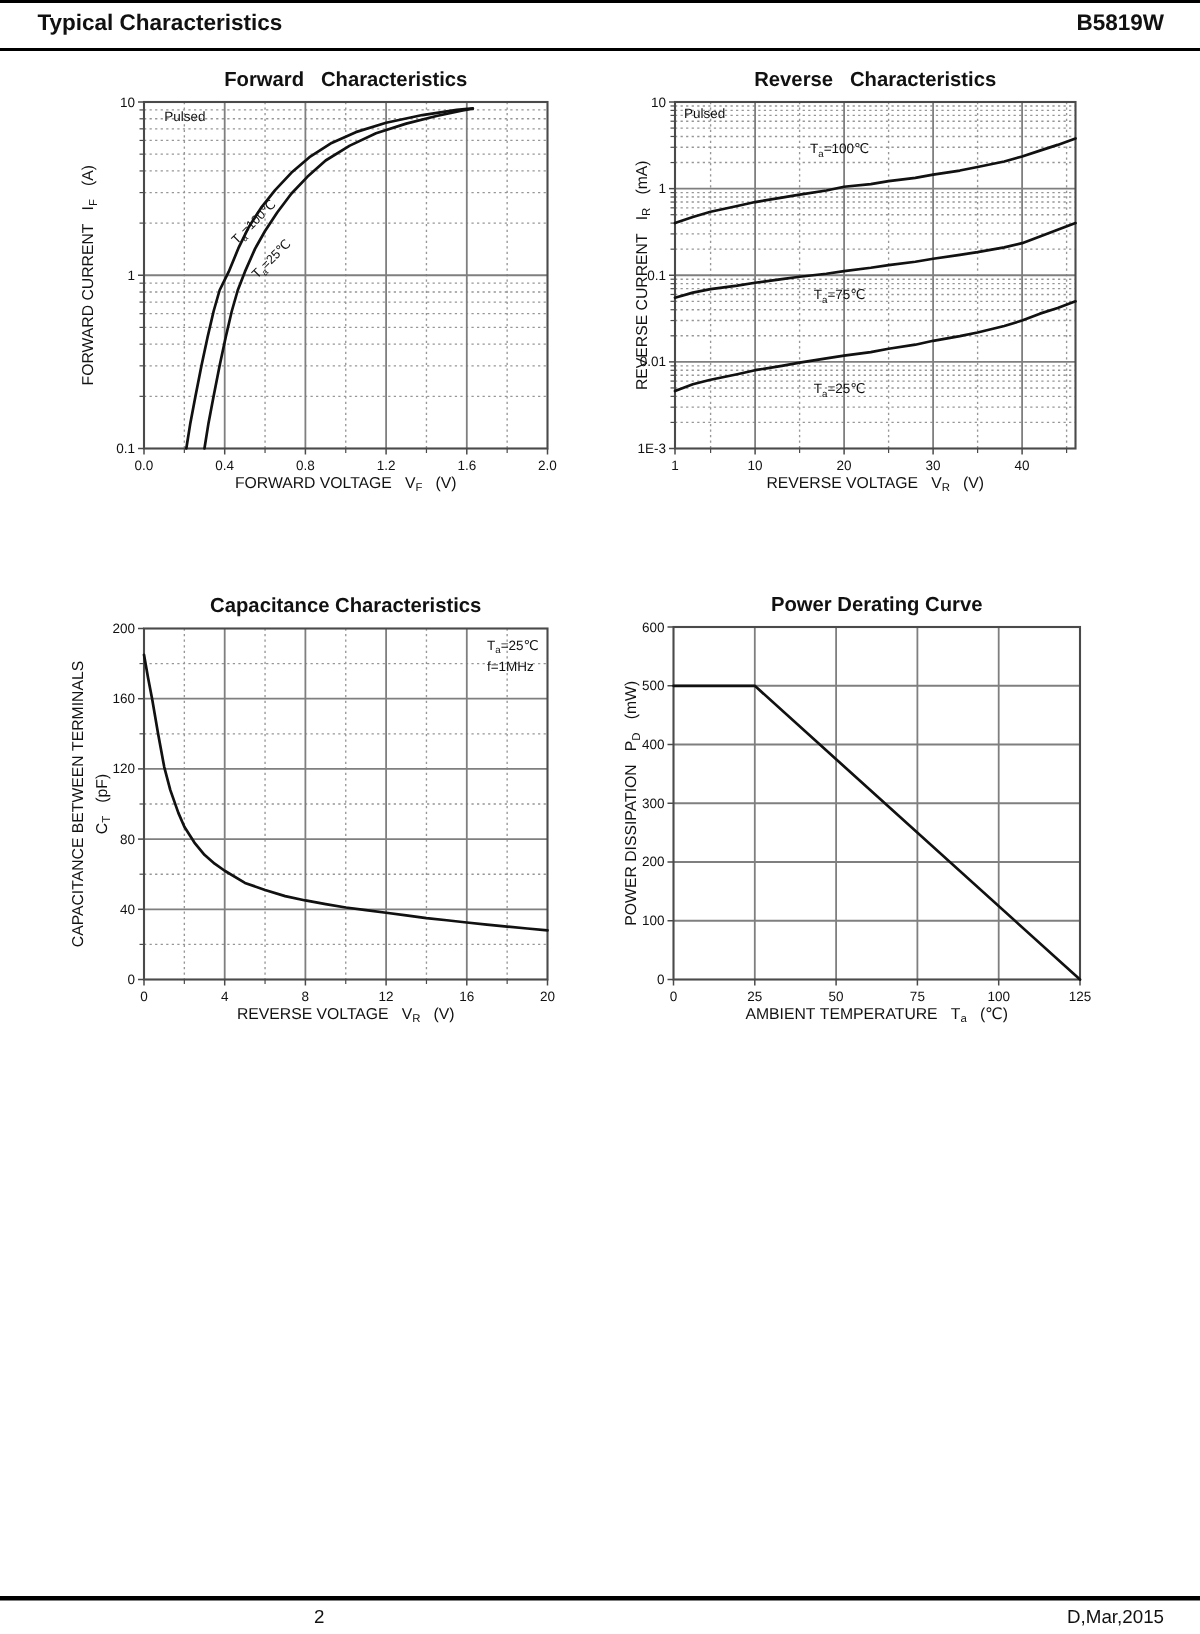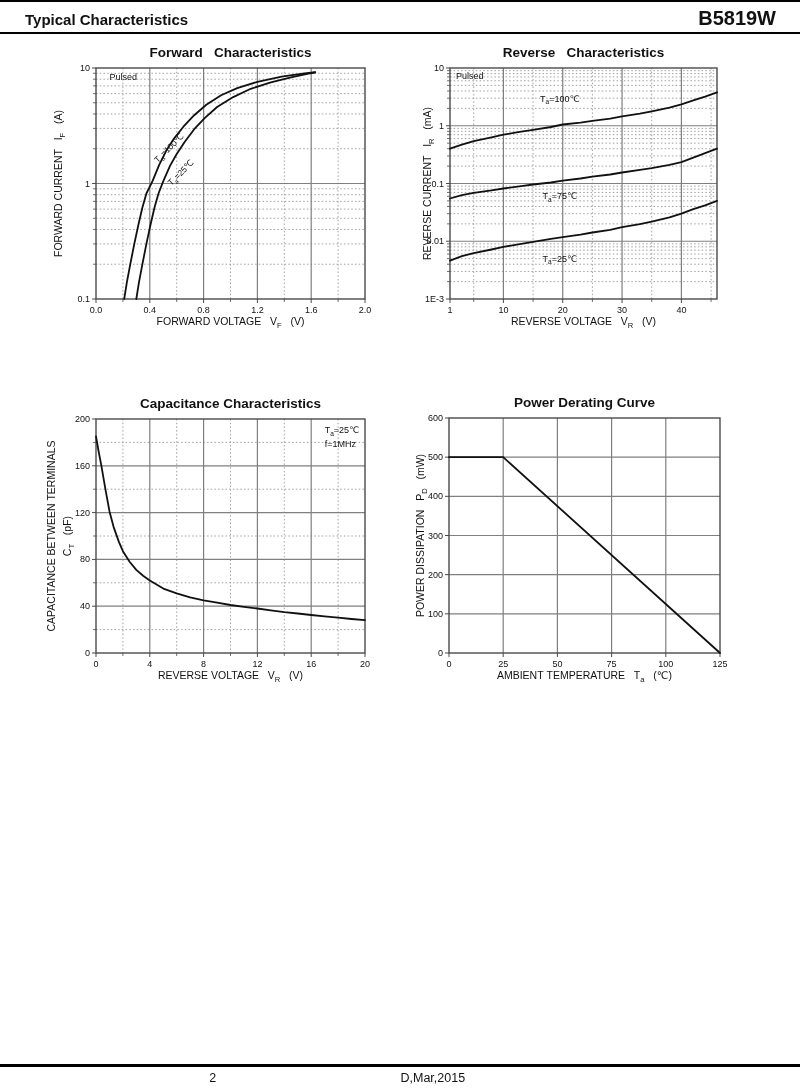--- a/index.html
+++ b/index.html
@@ -4,25 +4,25 @@
 <style>
   html,body{margin:0;padding:0;background:#ffffff;}
   .page{position:relative;width:800px;height:1089px;background:#ffffff;
         font-family:"Liberation Sans","DejaVu Sans",sans-serif;color:#111;overflow:hidden;}
   .rule{position:absolute;left:0;right:0;background:#000;}
   .rule.top{top:0;height:2px;}
   .rule.header{top:32px;height:2px;}
   .rule.footer{top:1064px;height:3px;}
   .hdr{position:absolute;top:7px;left:25px;right:24px;display:flex;justify-content:space-between;align-items:baseline;}
   .hdr .title{font-size:15px;font-weight:bold;}
-  .hdr .part{font-size:20px;font-weight:bold;}
+  .hdr .part{font-size:15px;font-weight:bold;}
   .ftr{position:absolute;top:1071px;left:25px;right:24px;display:flex;align-items:baseline;font-size:12.5px;}
   .ftr .site{flex:1;text-align:left;}
   .ftr .pageno{flex:1;text-align:center;}
-  .ftr .rev{flex:1;text-align:left;}
+  .ftr .rev{flex:1;text-align:right;}
   figure.chart{position:absolute;margin:0;padding:0;}
   svg text{white-space:pre;}
 </style>
 </head>
 <body>
 
 <div class="page">
   <div class="rule top"></div>
   <div class="hdr">
     <span class="title">Typical Characteristics</span>

